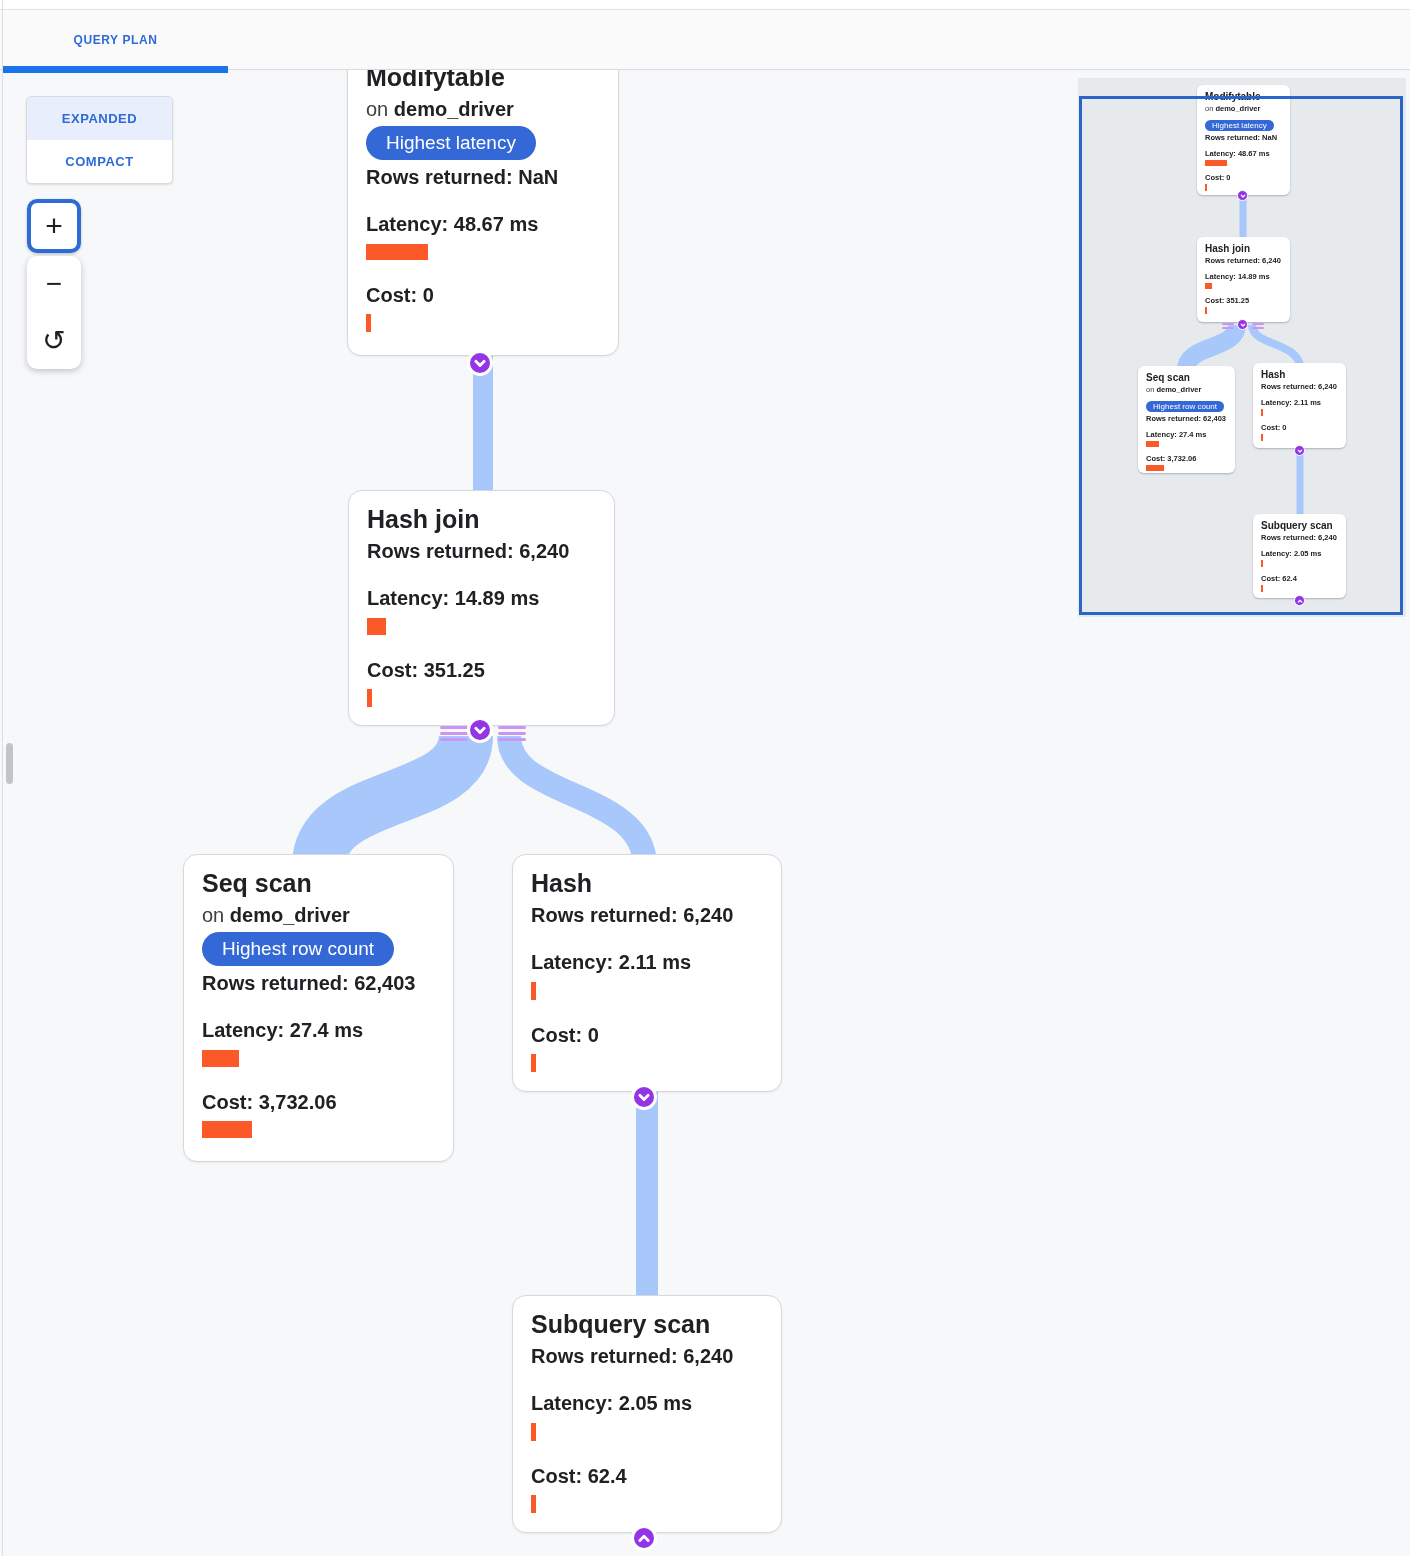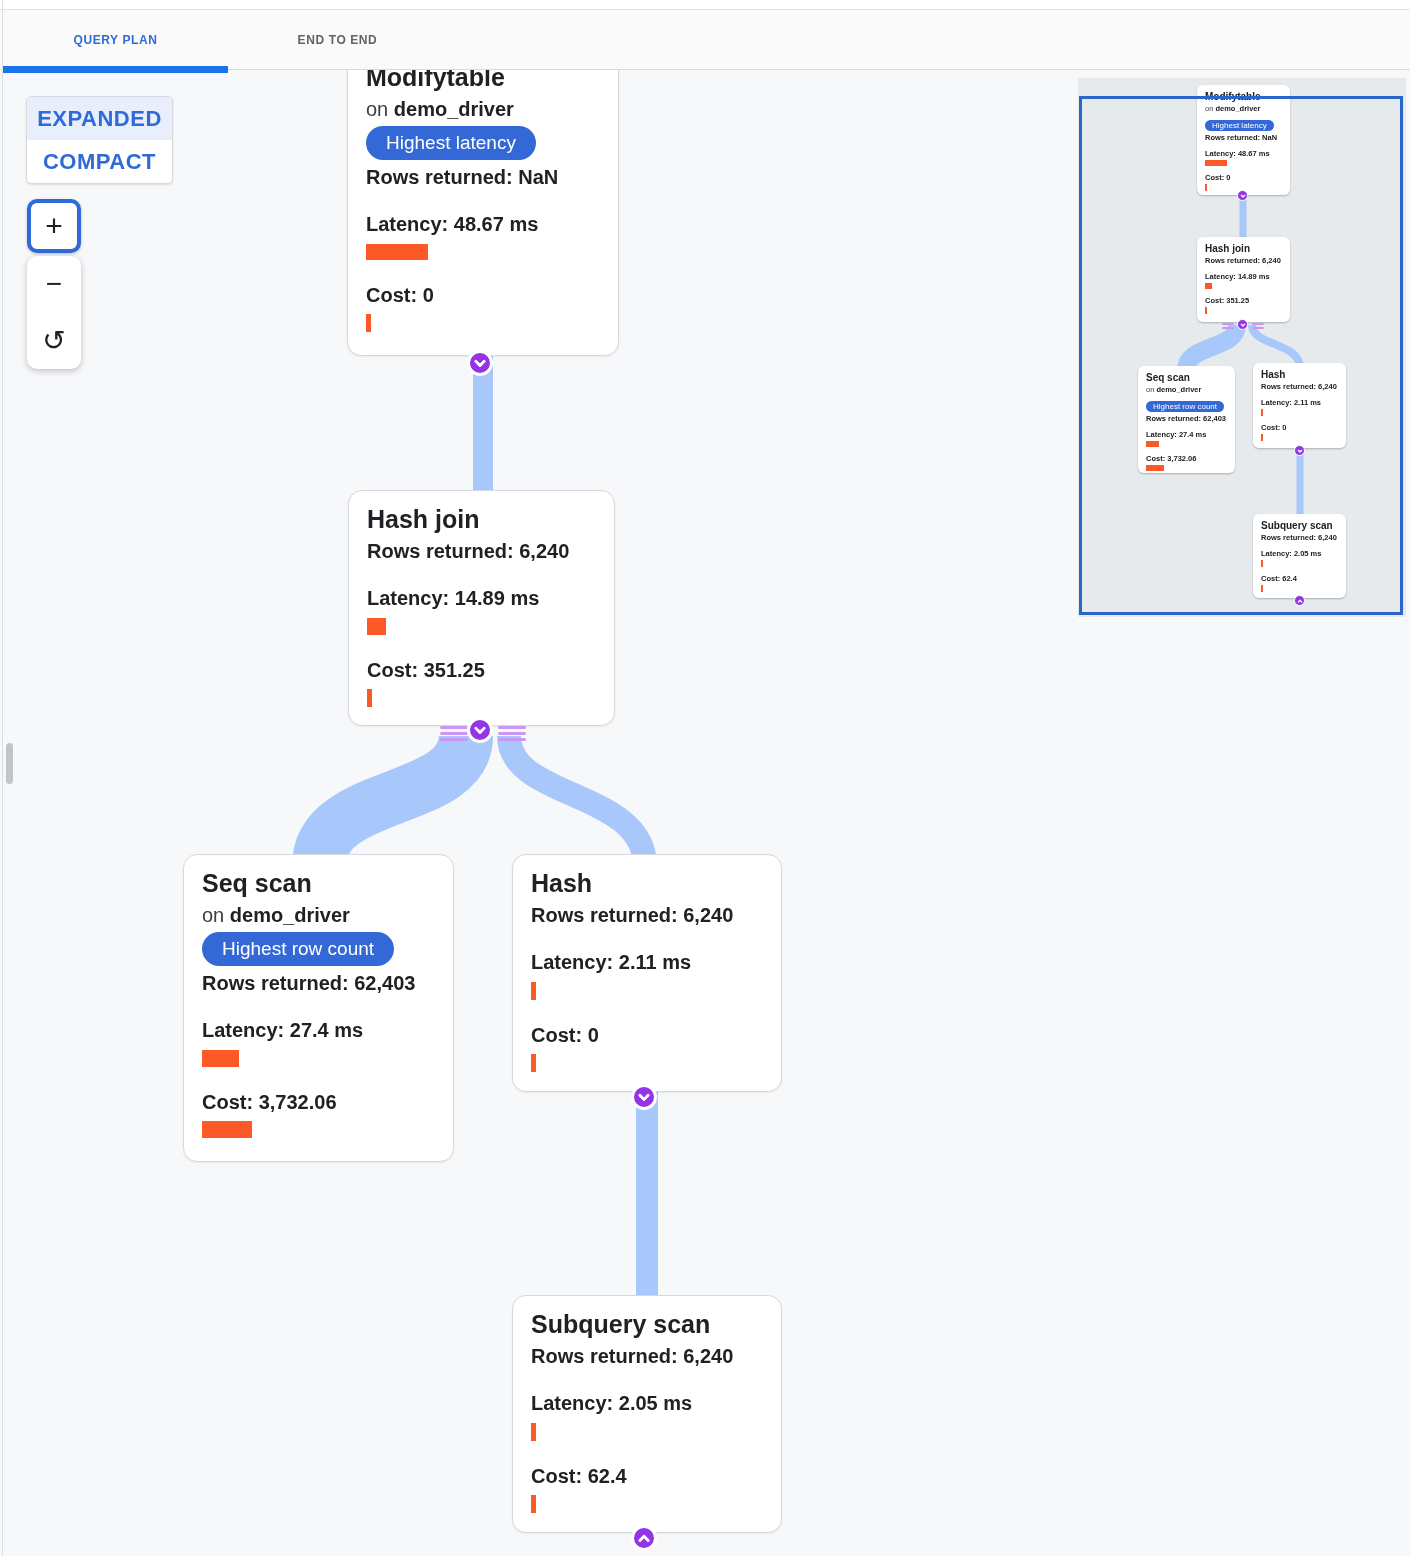--- a/index.html
+++ b/index.html
@@ -13,21 +13,21 @@
   .tab.active { color:#2e6bd8; }
   .tab.inactive { color:#5f6368; }
   .tab-underline { position:absolute; left:3px; bottom:-4px; width:225px; height:7px; background:#1a73e8; z-index:21; }
 
   
   .panel-divider { position:absolute; left:2px; top:0; width:1px; height:1556px; background:#dcdee0; z-index:22; }
   .scroll-thumb { position:absolute; left:6px; top:743px; width:7px; height:41px; background:#c2c5c8; border-radius:4px; z-index:23; }
 
   
   .view-toggle { position:absolute; left:26px; top:96px; width:147px; background:#ffffff; border:1px solid #d8dadd; border-radius:5px; box-shadow:0 1px 2px rgba(60,64,67,.15); overflow:hidden; z-index:15; }
-  .view-option { height:43px; display:flex; align-items:center; justify-content:center; font-size:22px; font-weight:700; letter-spacing:0.5px; color:#2e6bd8; cursor:pointer; }
+  .view-option { height:43px; display:flex; align-items:center; justify-content:center; font-size:13px; font-weight:700; letter-spacing:0.5px; color:#2e6bd8; cursor:pointer; }
   .view-option.active { background:#e8eefb; }
 
   
   .zoom-in-btn { position:absolute; left:27px; top:199px; width:54px; height:54px; background:#fff; border:4px solid #2e6bd8; border-radius:10px; box-shadow:0 1px 3px rgba(60,64,67,.3); display:flex; align-items:center; justify-content:center; font-size:30px; font-weight:400; color:#202124; cursor:pointer; z-index:15; }
   .zoom-rest { position:absolute; left:27px; top:256px; width:54px; height:113px; background:#fff; border-radius:10px; box-shadow:0 2px 6px rgba(60,64,67,.3); z-index:15; }
   .zoom-rest .half { width:54px; height:56px; display:flex; align-items:center; justify-content:center; cursor:pointer; font-size:28px; color:#202124; }
 
   
   svg.edges { position:absolute; left:0; top:0; z-index:1; pointer-events:none; }
   svg.edges path { stroke:#a8c7fa; fill:none; }
@@ -151,23 +151,20 @@
   <svg width="22" height="22" viewBox="0 0 24 24">
       <path d="M7 15l5-5 5 5" stroke="#fff" stroke-width="3.4" fill="none" stroke-linecap="round" stroke-linejoin="round"></path>
     </svg>
 </div>
 
 <div class="top-strip"></div>
 <div class="tabbar">
   <div class="tab active" style="left:3px; width:225px;">
       <span>QUERY PLAN</span>
     </div>
-  <div class="tab inactive" style="left:250px; width:175px;">
-      <span>END TO END</span>
-    </div>
   <div class="tab-underline"></div>
 </div>
 <div class="panel-divider"></div>
 <div class="scroll-thumb"></div>
 
 <div class="view-toggle">
   <div class="view-option active">EXPANDED</div>
   <div class="view-option">COMPACT</div>
 </div>
 

